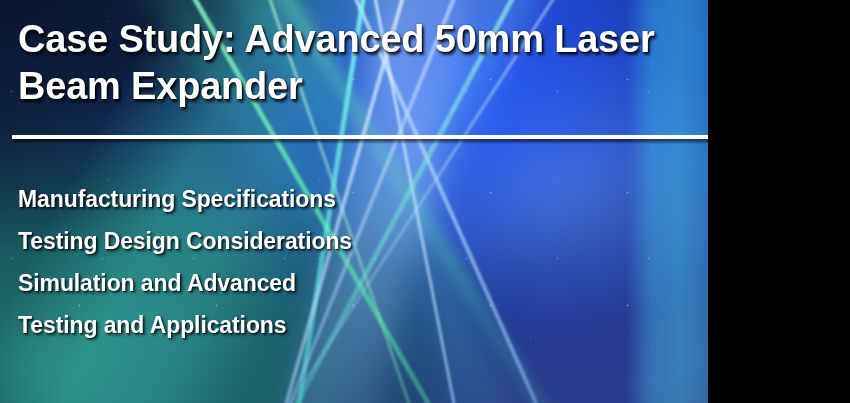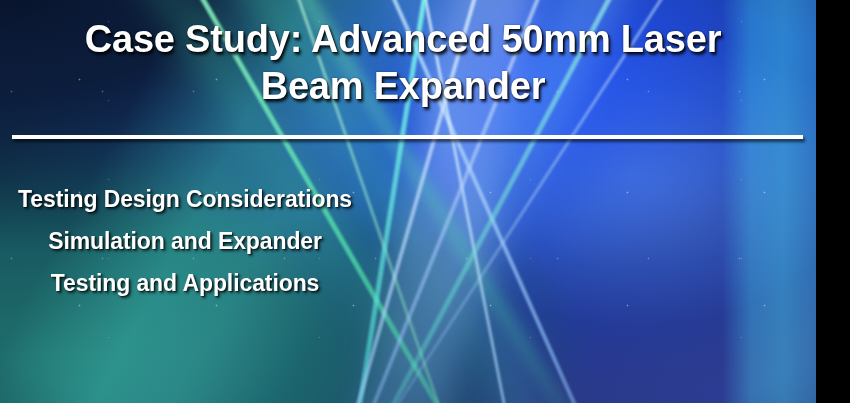--- a/index.html
+++ b/index.html
@@ -8,25 +8,24 @@
     padding: 0;
     background: #000;
   }
   body {
     font-family: "Liberation Sans", sans-serif;
   }
 
   
   #slide {
     position: relative;
-    width: 816px;
+    width: 708px;
     height: 403px;
     overflow: hidden;
     background: #4d7c0f;
-    text-align: center;
   }
 
   
   .bg-layer {
     position: absolute;
     inset: 0;
     pointer-events: none;
   }
 
   
@@ -223,19 +222,20 @@
   <div class="bg-layer" id="bg-vignette"></div>
 
   <div id="content">
 
     <h1 id="title">Case Study: Advanced 50mm Laser
 Beam Expander</h1>
 
     <div id="divider"></div>
 
     <ul id="bullet-list">
+      <li>Manufacturing Specifications</li>
       <li>Testing Design Considerations</li>
-      <li>Simulation and Expander</li>
+      <li>Simulation and Advanced</li>
       <li>Testing and Applications</li>
     </ul>
 
   </div>
 </div>
 
 </body></html>

